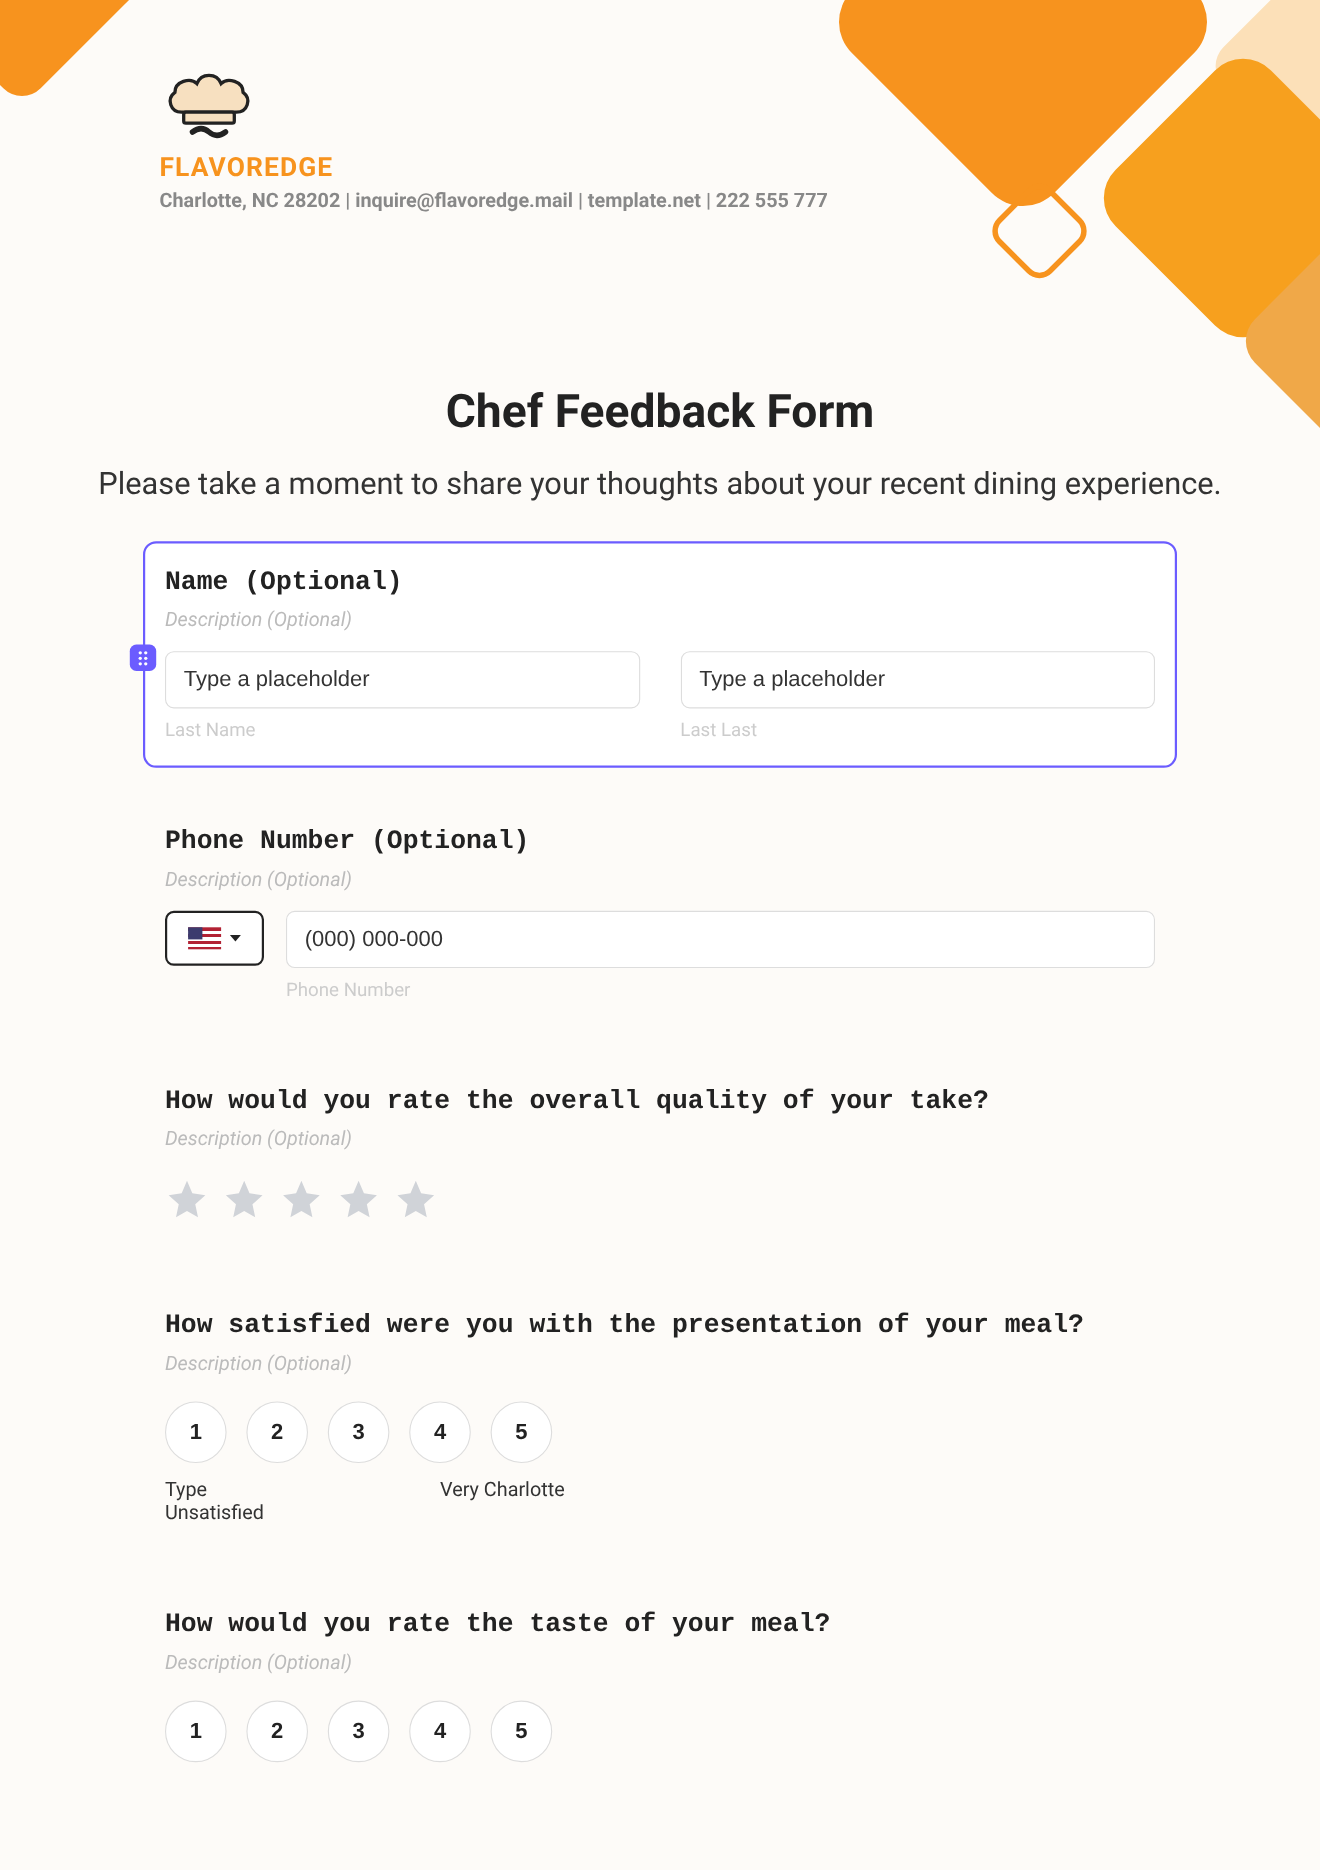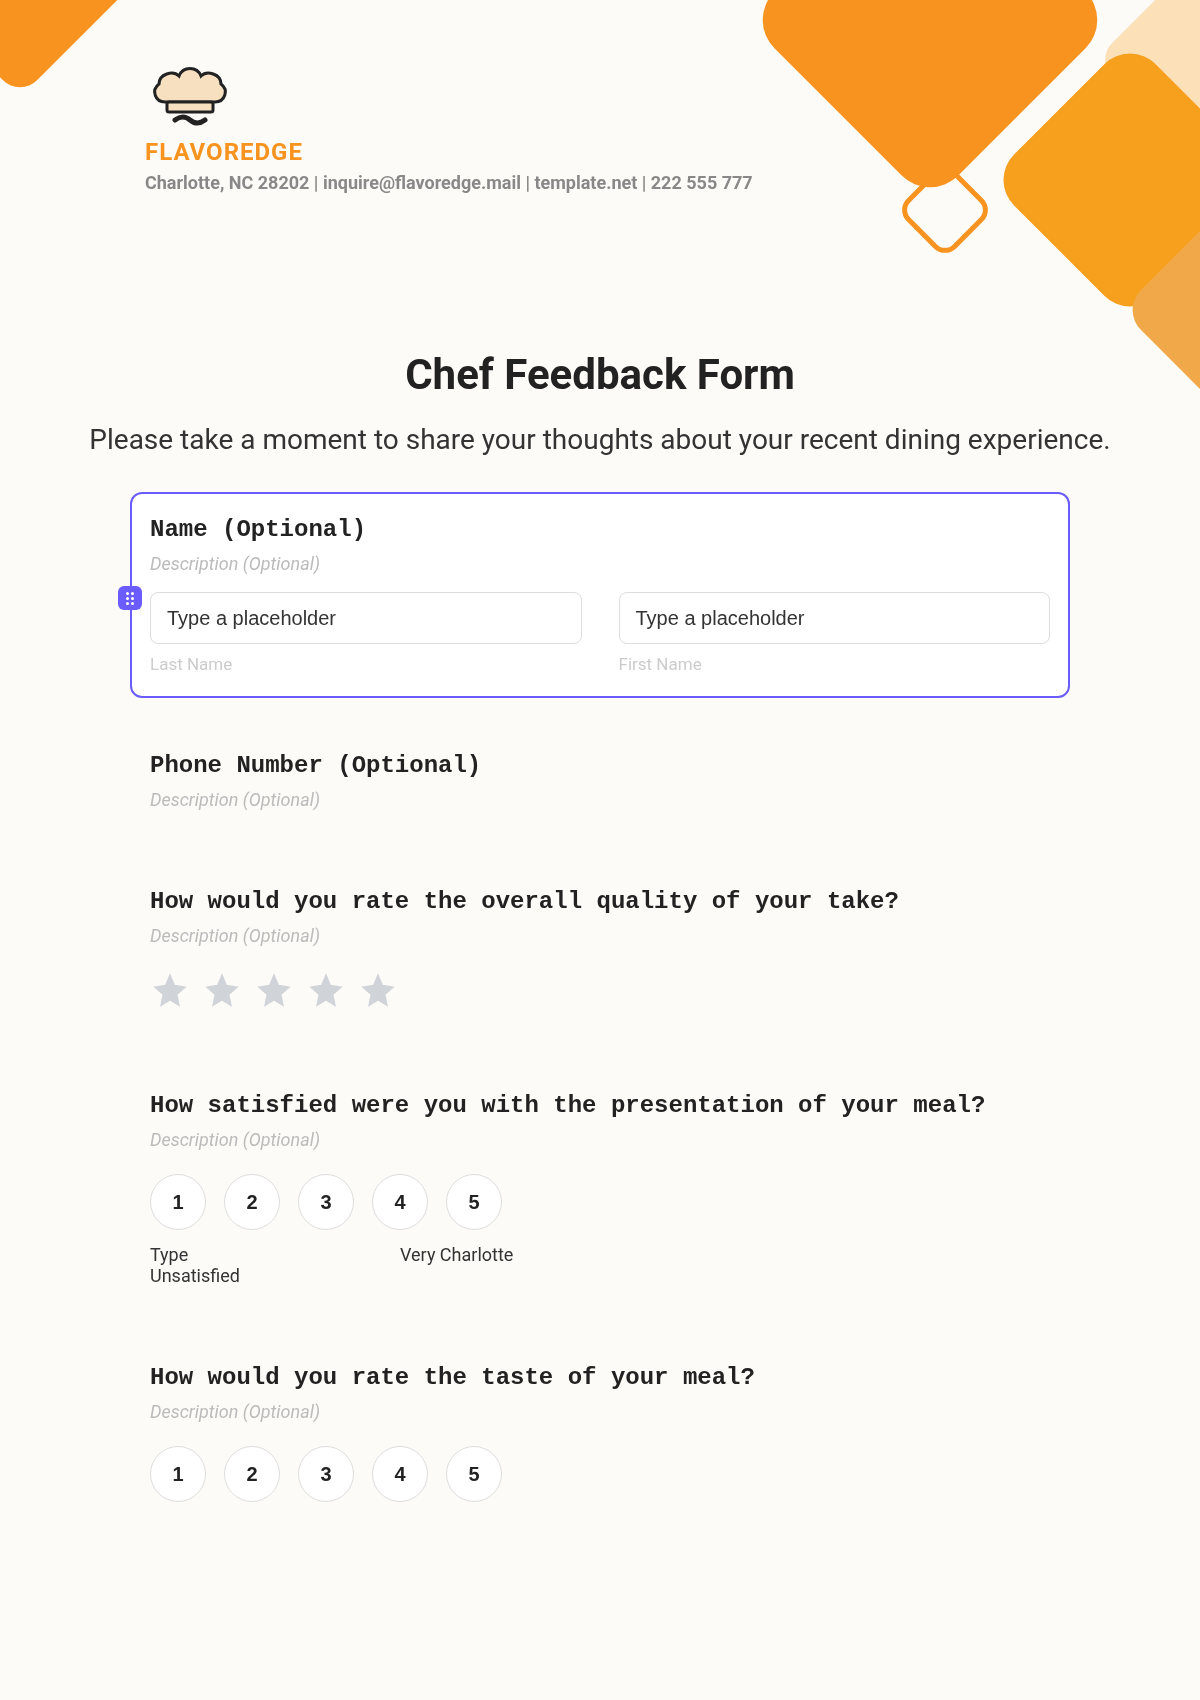--- a/index.html
+++ b/index.html
@@ -248,28 +248,38 @@
       </div>
       <div class="q-title">Name (Optional)</div>
       <div class="q-desc">Description (Optional)</div>
       <div class="row2">
         <div class="col">
           <input class="text-input" placeholder="Type a placeholder" style="">
           <div class="sublabel">Last Name</div>
         </div>
         <div class="col">
           <input class="text-input" placeholder="Type a placeholder" style="">
-          <div class="sublabel">First Name</div>
+          <div class="sublabel">Last Last</div>
         </div>
       </div>
     </div>
 
     <div class="block">
       <div class="q-title">Phone Number (Optional)</div>
       <div class="q-desc">Description (Optional)</div>
+      <div class="phone-row">
+        <button class="flag-btn">
+          <span class="flag"></span>
+          <span class="chev"></span>
+        </button>
+        <div class="phone-col">
+          <input class="text-input" placeholder="(000) 000-000" style="">
+          <div class="sublabel">Phone Number</div>
+        </div>
+      </div>
     </div>
 
     <div class="block">
       <div class="q-title">How would you rate the overall quality of your take?</div>
       <div class="q-desc">Description (Optional)</div>
       <div class="stars">
         <span class="star"><svg viewBox="0 0 24 24">
               <path d="M12 2l2.9 6.9L22 10l-5.5 4.9L18 22l-6-3.5L6 22l1.5-7.1L2 10l7.1-1.1z"></path>
             </svg></span>
         <span class="star"><svg viewBox="0 0 24 24">

